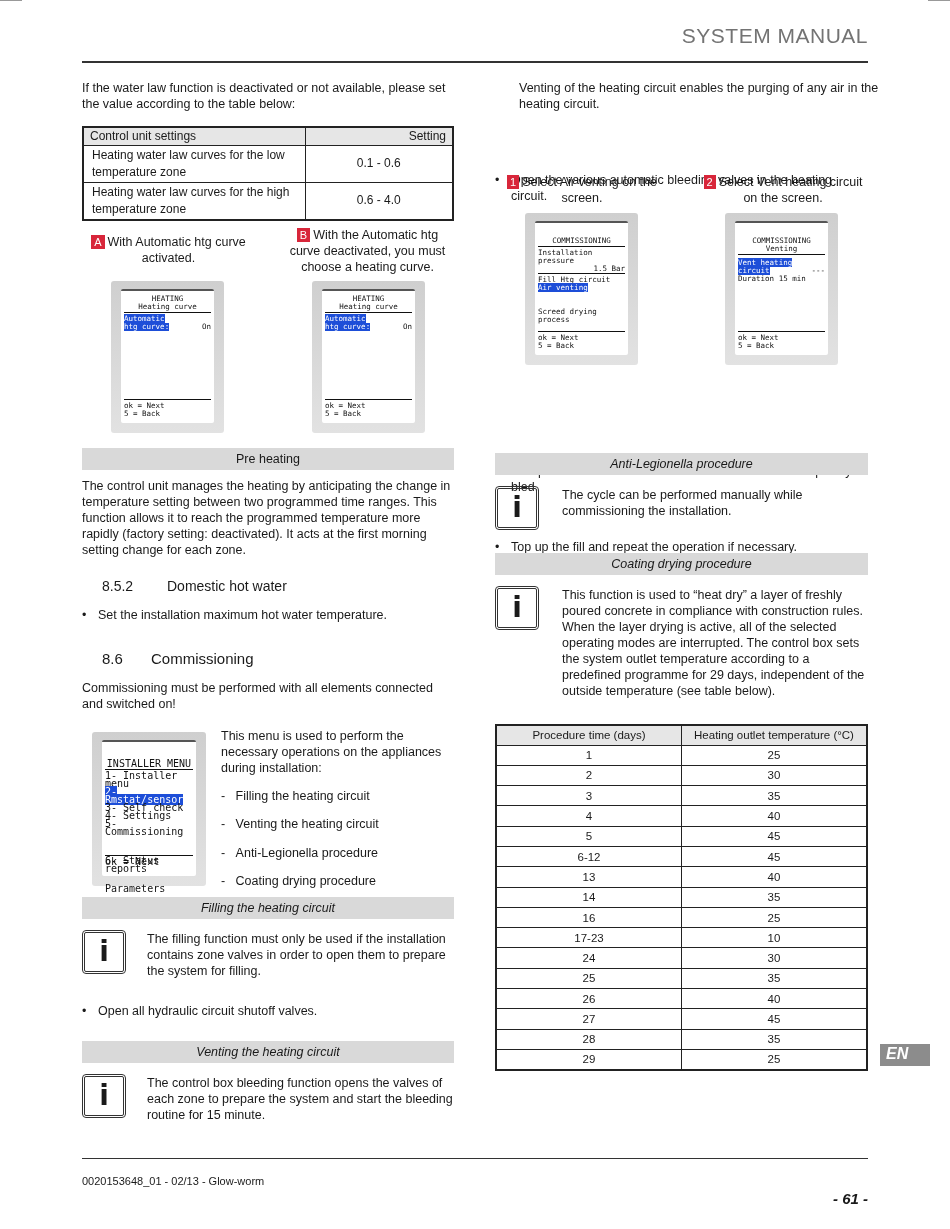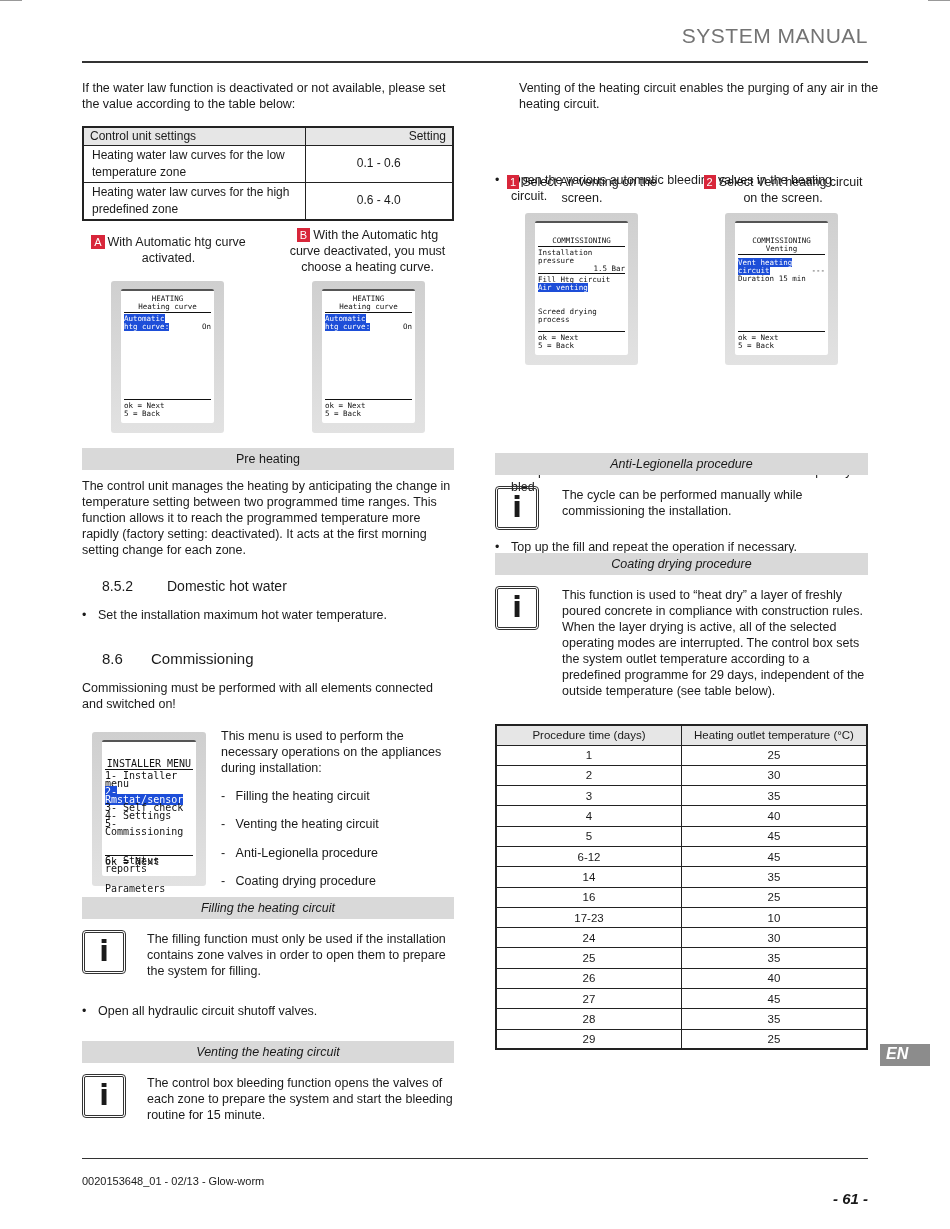--- a/index.html
+++ b/index.html
@@ -53,21 +53,21 @@
   <tbody>
       <tr>
     <th style="width:60%">Control unit settings</th>
     <th class="c">Setting</th>
   </tr>
   <tr>
     <td>Heating water law curves for the low temperature zone</td>
     <td class="c">0.1 - 0.6</td>
   </tr>
   <tr>
-    <td>Heating water law curves for the high predefined zone</td>
+    <td>Heating water law curves for the high temperature zone</td>
     <td class="c">0.6 - 4.0</td>
   </tr>
 </tbody>
   </table>
 
 <div class="abs txt center" style="left:86px;top:234px;width:165px">
   <span class="badge">A</span><span>With Automatic htg curve activated.</span>
 </div>
 <div class="abs txt center" style="left:285px;top:227px;width:165px">
   <span class="badge">B</span><span>With the Automatic htg curve deactivated, you must choose a heating curve.</span>
@@ -239,20 +239,24 @@
       </tr>
       <tr>
         <td>5</td>
         <td>45</td>
       </tr>
       <tr>
         <td>6-12</td>
         <td>45</td>
       </tr>
       <tr>
+        <td>13</td>
+        <td>40</td>
+      </tr>
+      <tr>
         <td>14</td>
         <td>35</td>
       </tr>
       <tr>
         <td>16</td>
         <td>25</td>
       </tr>
       <tr>
         <td>17-23</td>
         <td>10</td>

